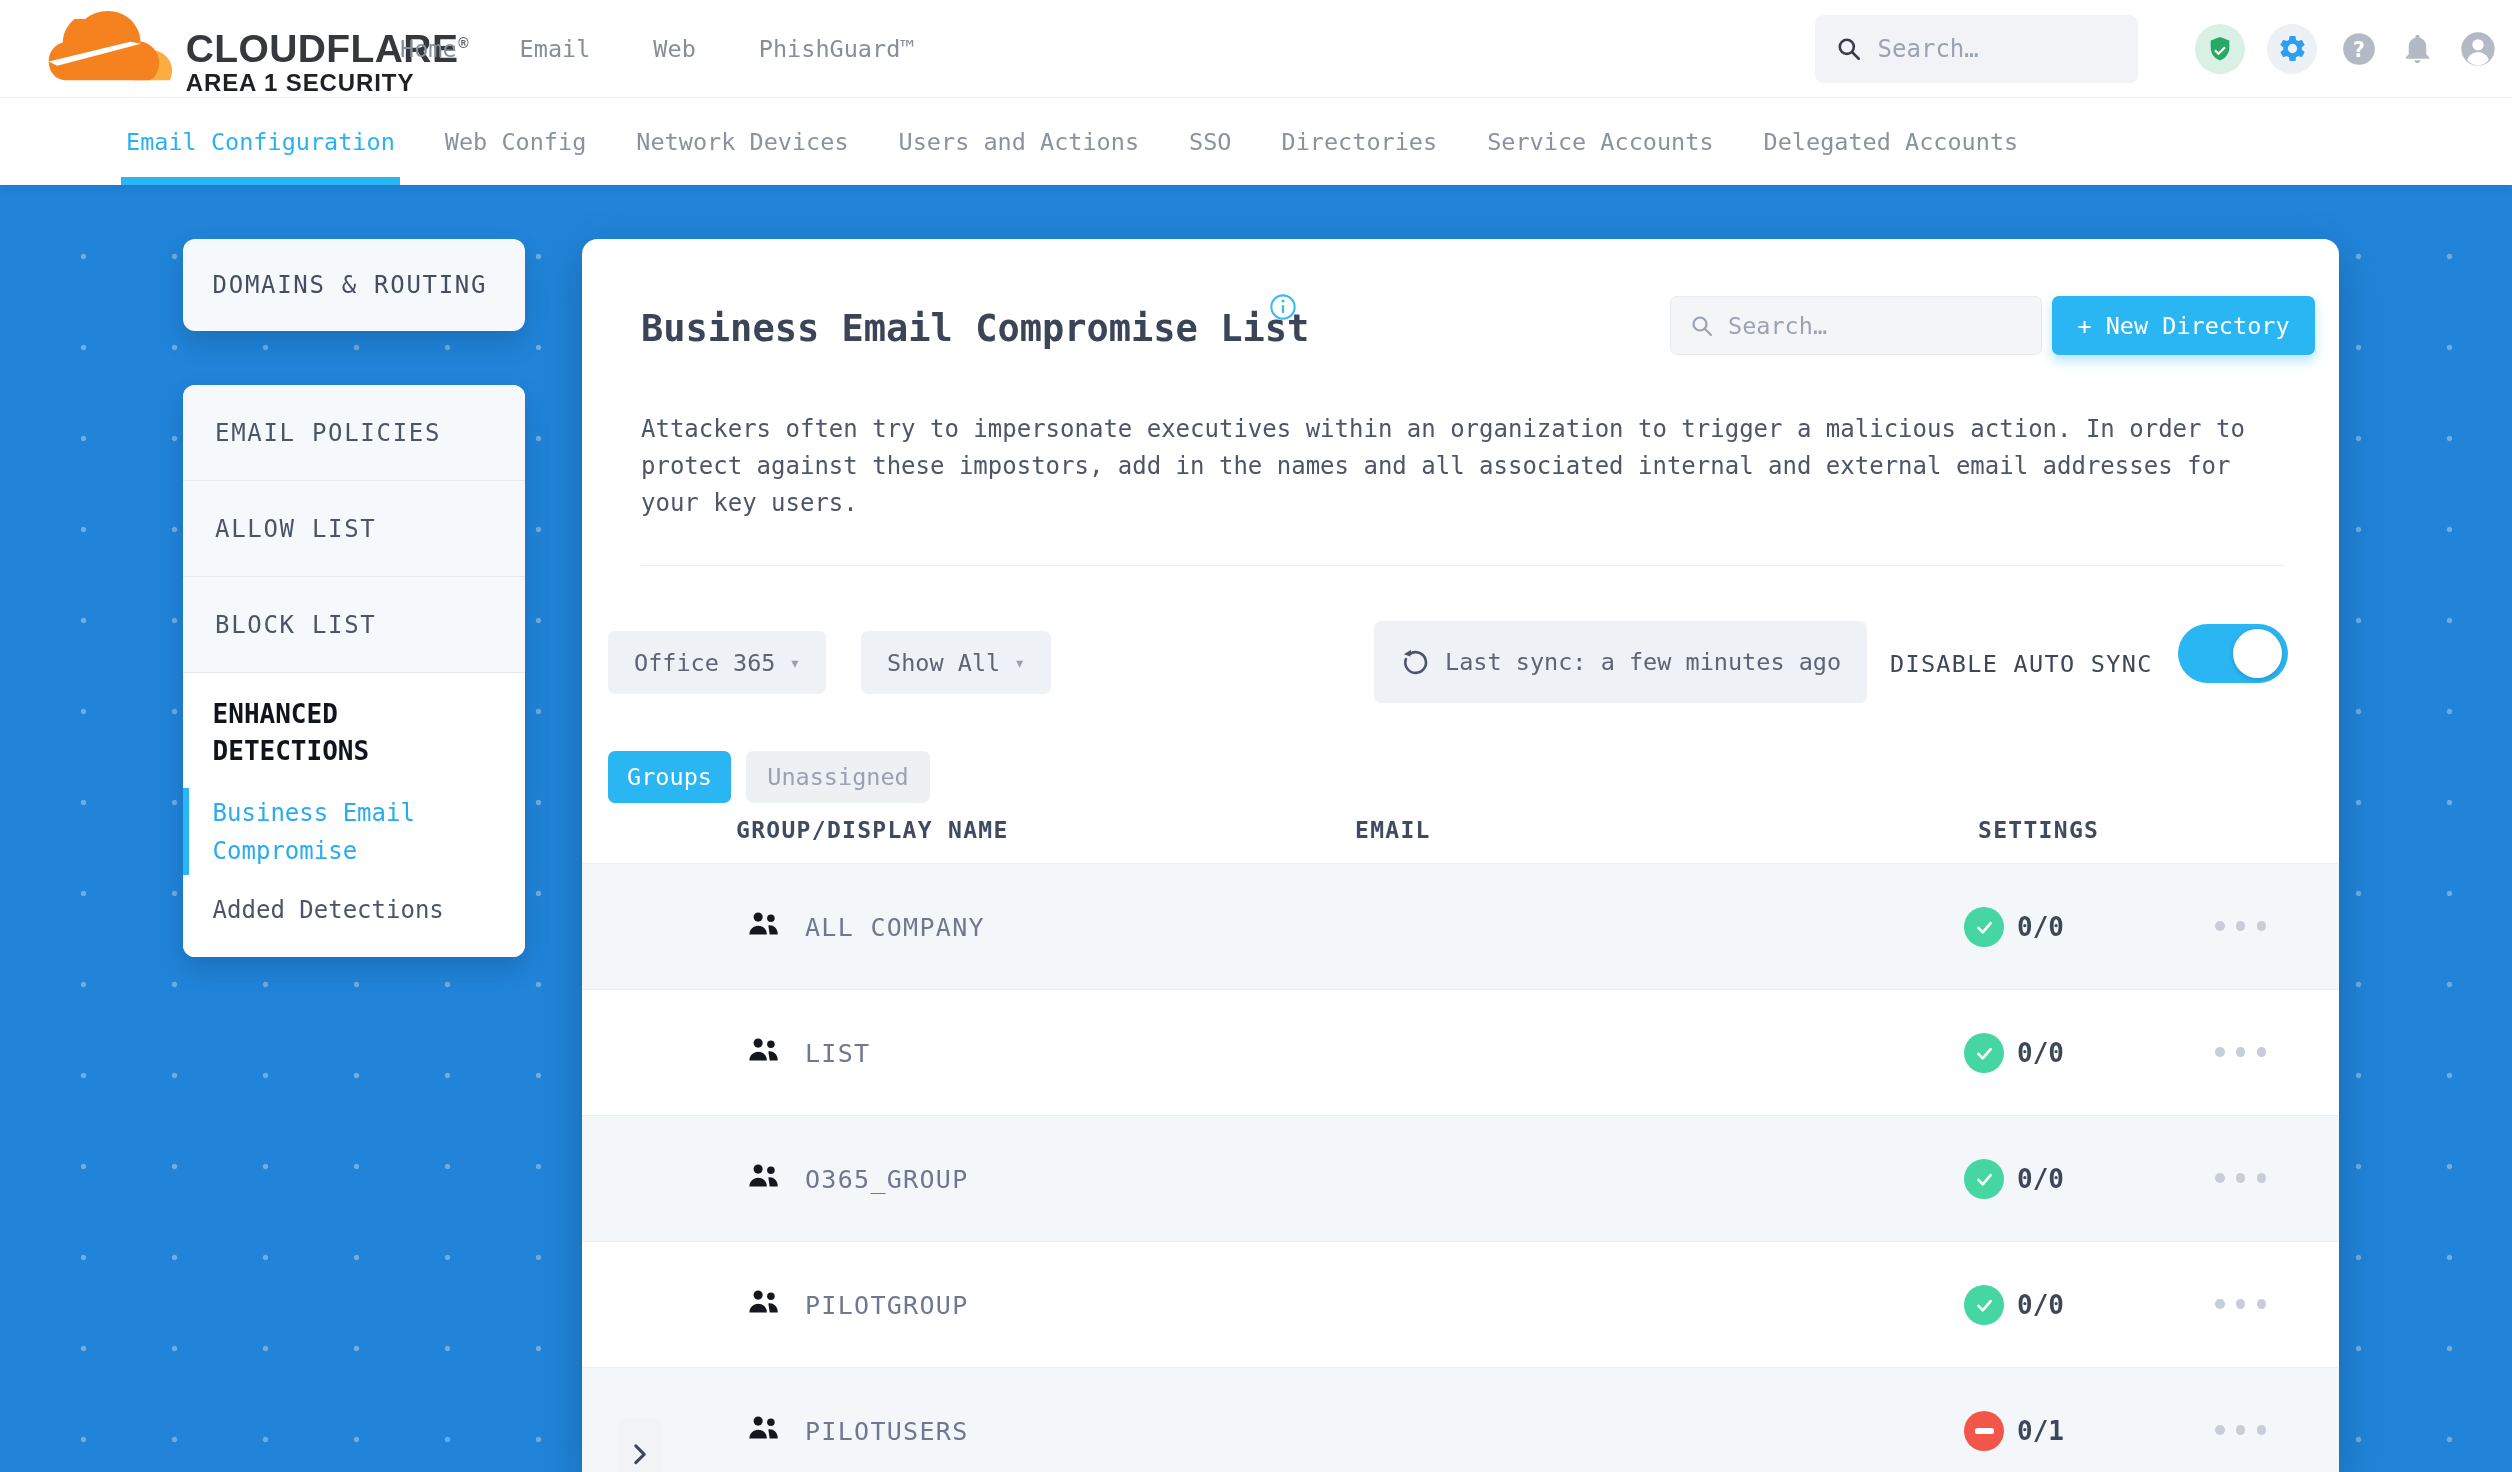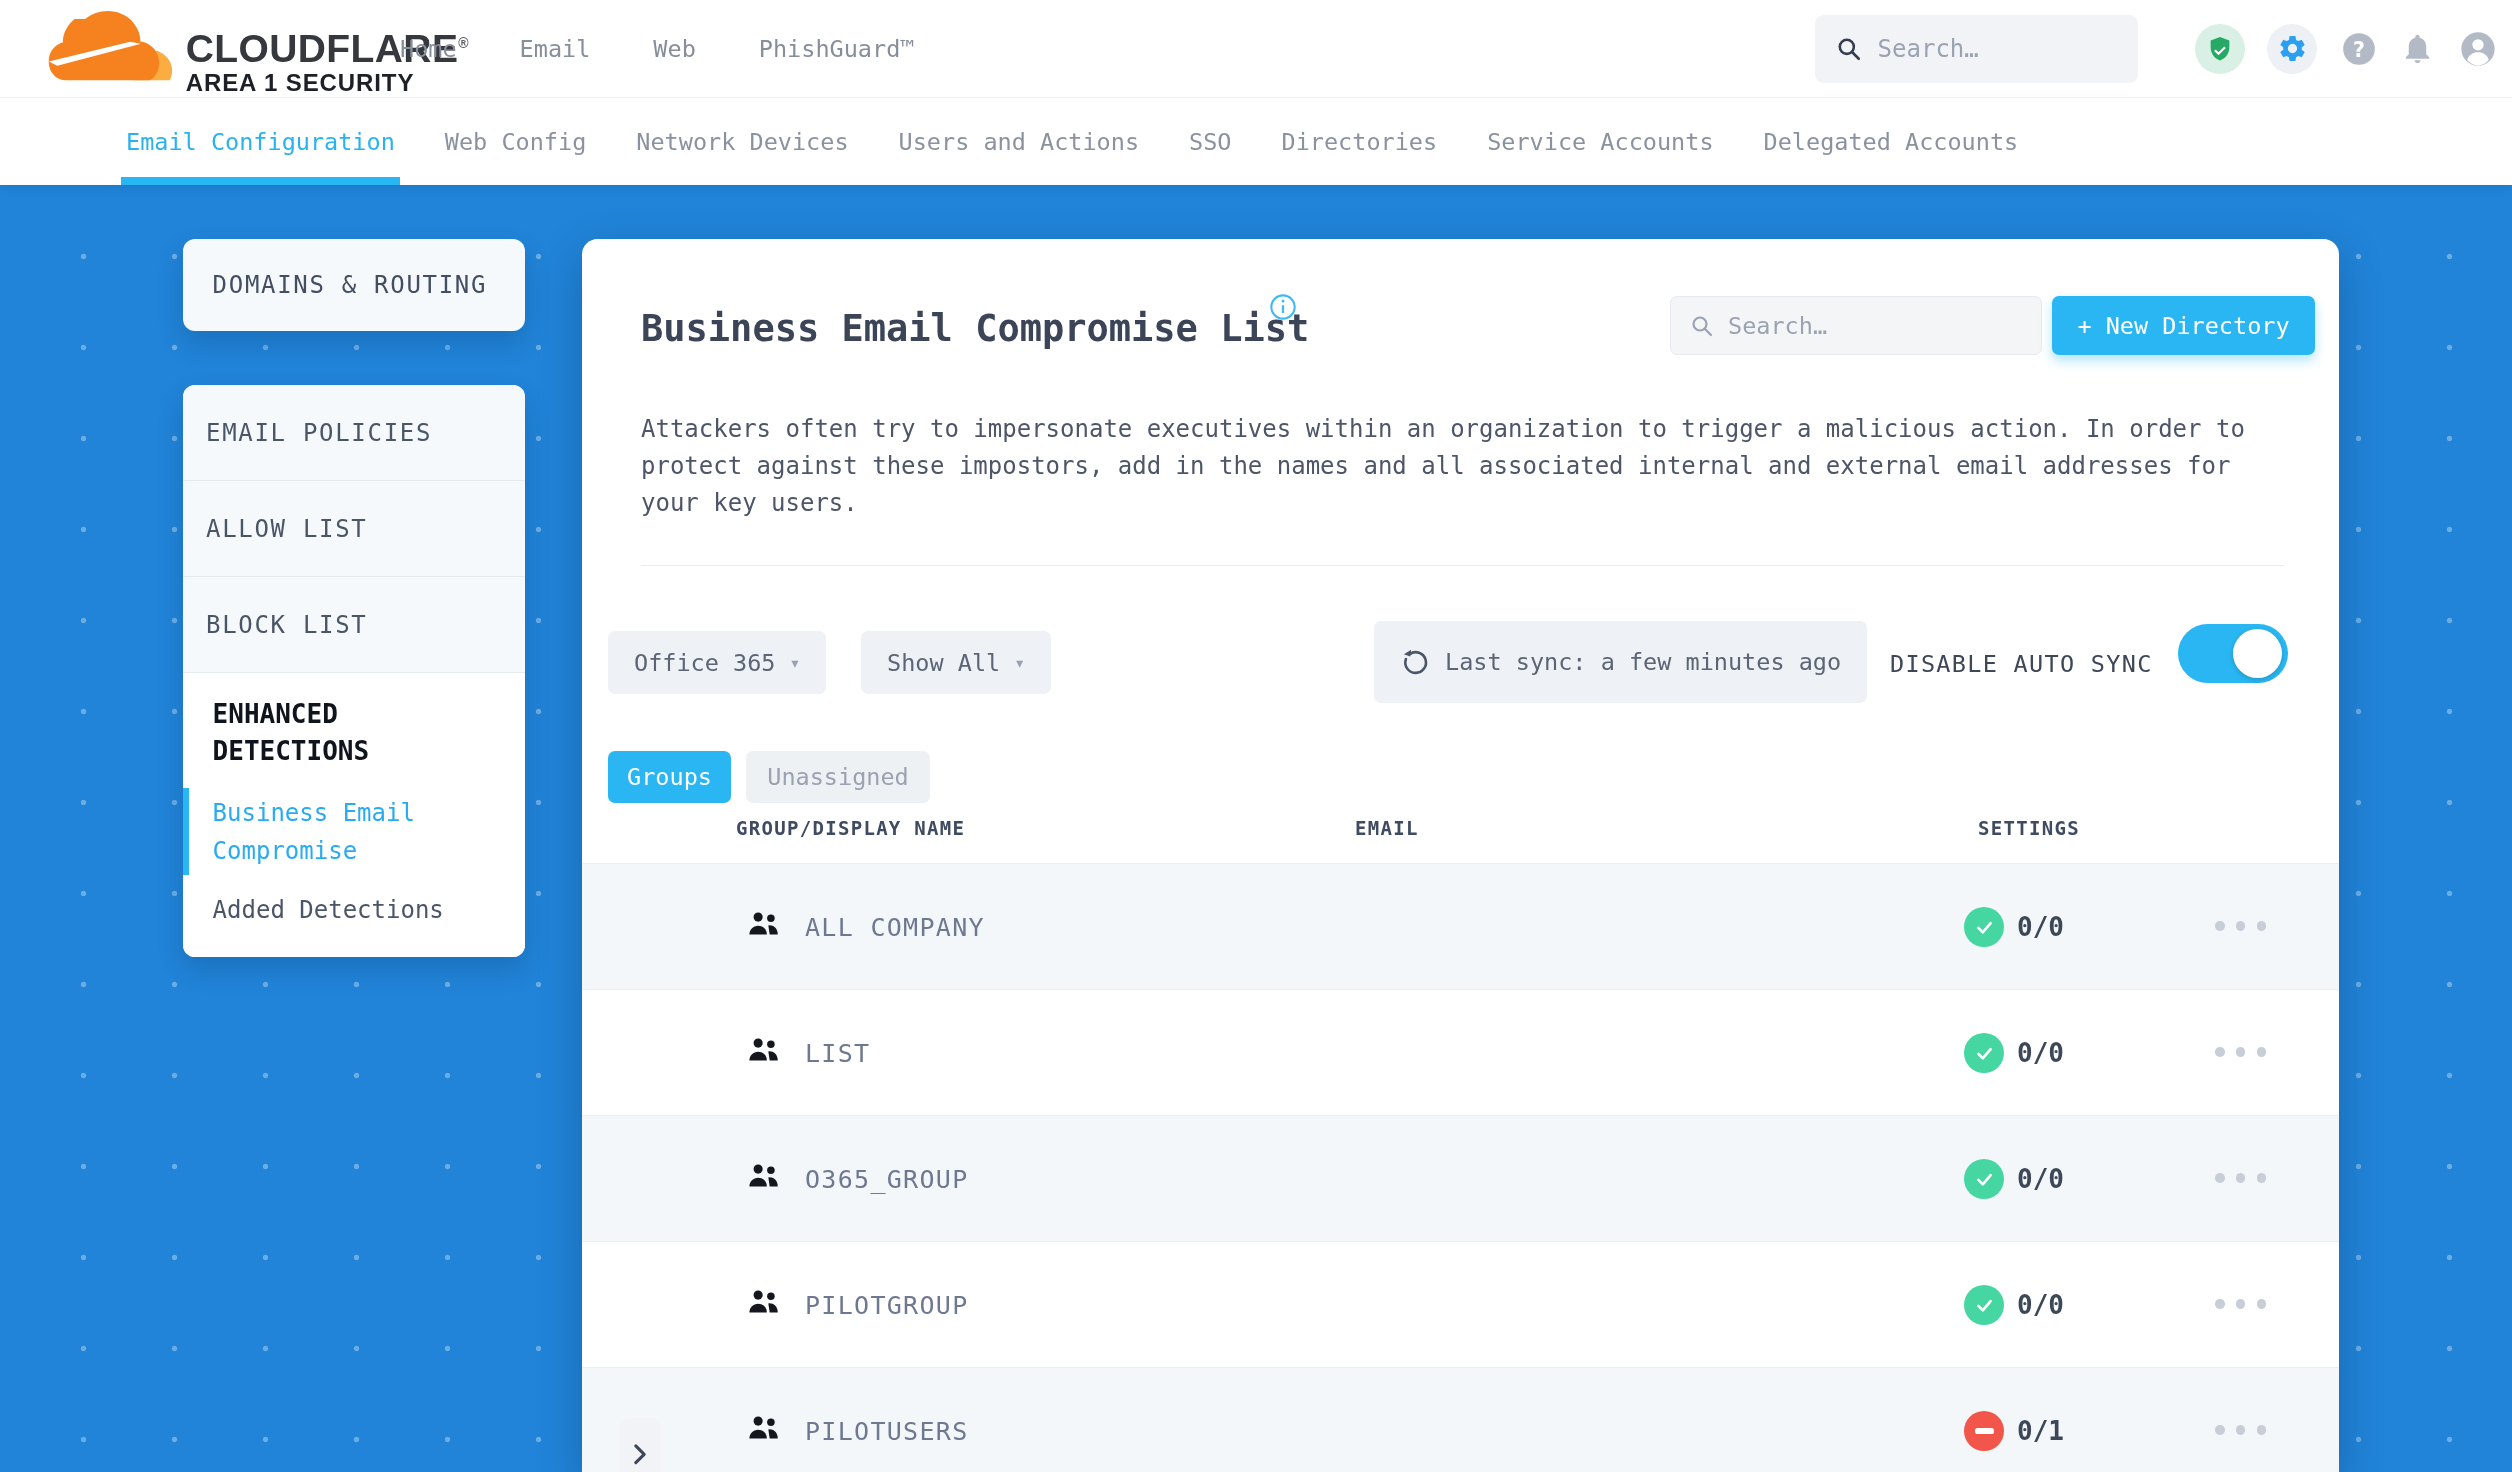--- a/index.html
+++ b/index.html
@@ -44,21 +44,21 @@
     background-size:91px 91px; background-position:38px 26px; }
 
   
   .scard { position:absolute; left:183px; width:342px; background:#f6f9fb; border-radius:12px;
     box-shadow:0 12px 26px rgba(5,35,80,.20); }
   .scard.single { height:92px; display:flex; align-items:center; padding-left:29.6px;
     font-size:24px; letter-spacing:1.7px; color:#434e63; cursor:pointer; }
   .card1 { top:54px; }
   .card2 { top:200px; overflow:hidden; padding:0; }
   .card3 { top:839px; }
-  .side-item { height:96px; display:flex; align-items:center; padding-left:23px; font-size:24px;
+  .side-item { height:96px; display:flex; align-items:center; padding-left:32px; font-size:24px;
     letter-spacing:1.7px; color:#4a5568; background:#f6f9fb; border-bottom:0.9px solid #e5eaef; cursor:pointer; }
   .active-section { background:#fff; padding:22.6px 29.6px 33px; }
   .section-title { font-size:26px; font-weight:700; color:#10141d; line-height:37px; }
   .bec-item { position:relative; margin-top:24px; color:#29abf0; font-size:24px; line-height:38px; cursor:pointer; }
   .bec-item::before { content:""; position:absolute; left:-29.6px; top:-5.2px; bottom:-5.2px; width:6px; background:#29b7f3; }
   .added-item { margin-top:26px; color:#4a5568; font-size:24px; cursor:pointer; }
 
   
   .panel { position:absolute; left:582px; top:54px; width:1757px; height:1234px; background:#fff;
     border-radius:15.6px 15.6px 0 0; box-shadow:0 15.6px 43px rgba(0,30,70,.28); overflow:hidden; }
@@ -83,21 +83,21 @@
   .toggle { position:absolute; left:1596px; top:385px; width:110px; height:59px; background:#29b6f2;
     border-radius:29.6px; cursor:pointer; }
   .toggle .knob { position:absolute; right:6px; top:5.2px; width:49px; height:49px; border-radius:50%; background:#fff;
     box-shadow:0 1.7px 5.2px rgba(0,0,0,.18); }
 
   .tab { position:absolute; top:471px; height:52px; border-radius:7px; display:inline-flex; align-items:center;
     justify-content:center; font-size:23.5px; cursor:pointer;margin-top:41px; }
   .tab-groups { left:26px; width:123px; background:#29b6f2; color:#fff; }
   .tab-unassigned { left:164px; width:184px; background:#eef1f4; color:#9aa2b1; }
 
-  .thead { position:absolute; top:578px; left:0; width:1757px; height:46px; font-size:19px; font-weight:700;
+  .thead { position:absolute; top:578px; left:0; width:1757px; height:46px; font-size:23px; font-weight:700;
     letter-spacing:1.3px; color:#3f4b61; }
   .thead span { position:absolute; }
   .th-name { left:154px; } .th-email { left:773px; } .th-protected { left:1396px; }
 
   .rows { position:absolute; top:624px; left:0; width:1757px; }
   .trow { position:relative; width:1757px; height:126px; border-top:0.9px solid #ebeef2; cursor:pointer; }
   .trow.light { background:#f4f7fa; }
   .trow .people { position:absolute; left:164px; top:45px; }
   .trow .rname { position:absolute; left:223px; top:49px; font-size:25px; letter-spacing:1.3px; color:#6e7891; }
   .badge { position:absolute; left:1382px; top:43px; width:40px; height:40px; border-radius:50%;

